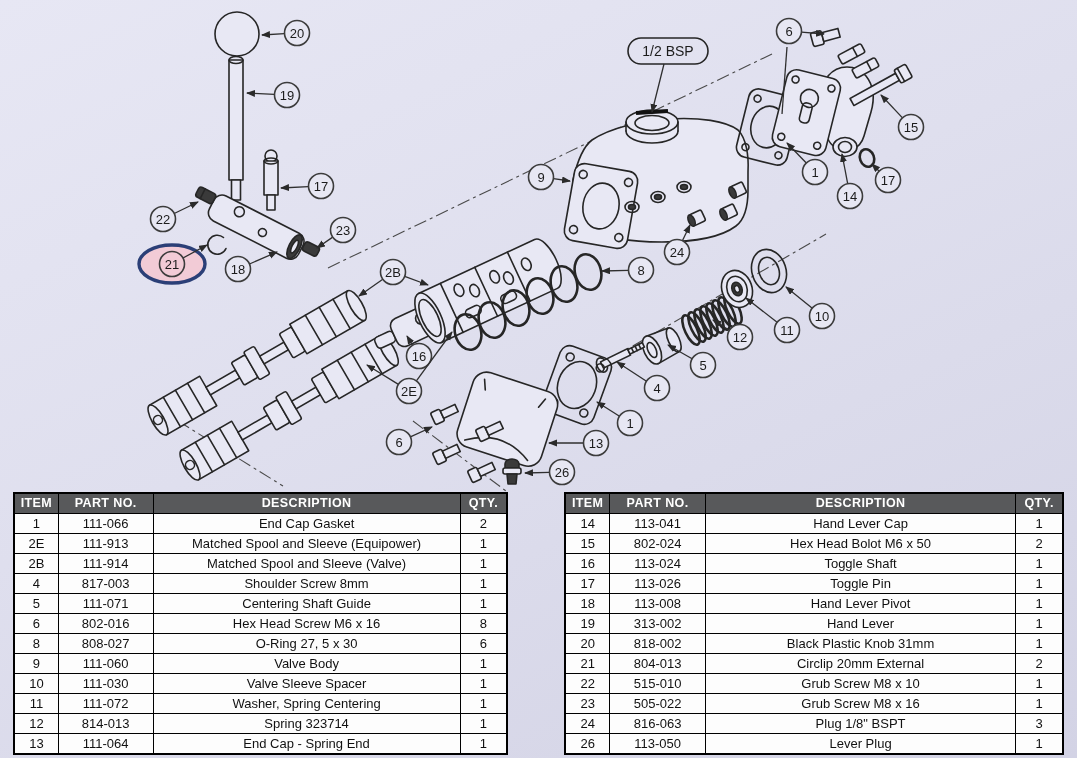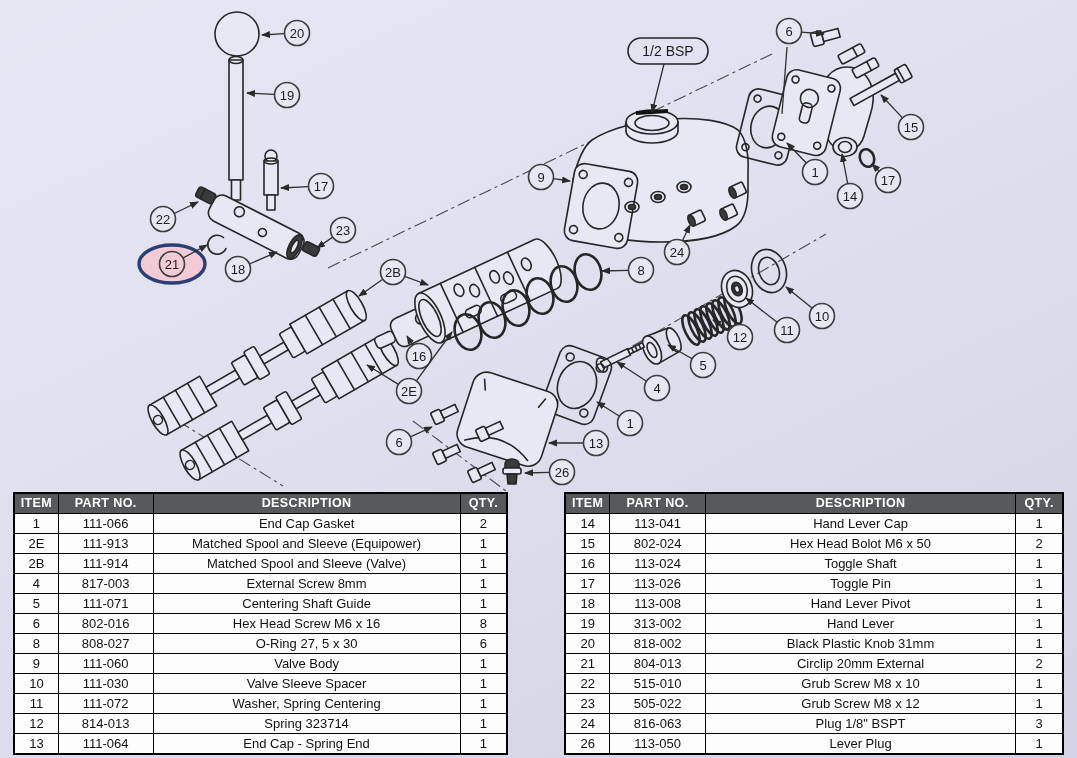--- a/index.html
+++ b/index.html
@@ -484,21 +484,21 @@
           </tr>
           <tr>
             <td>2B</td>
             <td>111-914</td>
             <td>Matched Spool and Sleeve (Valve)</td>
             <td>1</td>
           </tr>
           <tr>
             <td>4</td>
             <td>817-003</td>
-            <td>External Screw 8mm</td>
+            <td>Shoulder Screw 8mm</td>
             <td>1</td>
           </tr>
           <tr>
             <td>5</td>
             <td>111-071</td>
             <td>Centering Shaft Guide</td>
             <td>1</td>
           </tr>
           <tr>
             <td>6</td>
@@ -612,21 +612,21 @@
           </tr>
           <tr>
             <td>22</td>
             <td>515-010</td>
             <td>Grub Screw M8 x 10</td>
             <td>1</td>
           </tr>
           <tr>
             <td>23</td>
             <td>505-022</td>
-            <td>Grub Screw M8 x 12</td>
+            <td>Grub Screw M8 x 16</td>
             <td>1</td>
           </tr>
           <tr>
             <td>24</td>
             <td>816-063</td>
             <td>Plug 1/8" BSPT</td>
             <td>3</td>
           </tr>
           <tr>
             <td>26</td>

